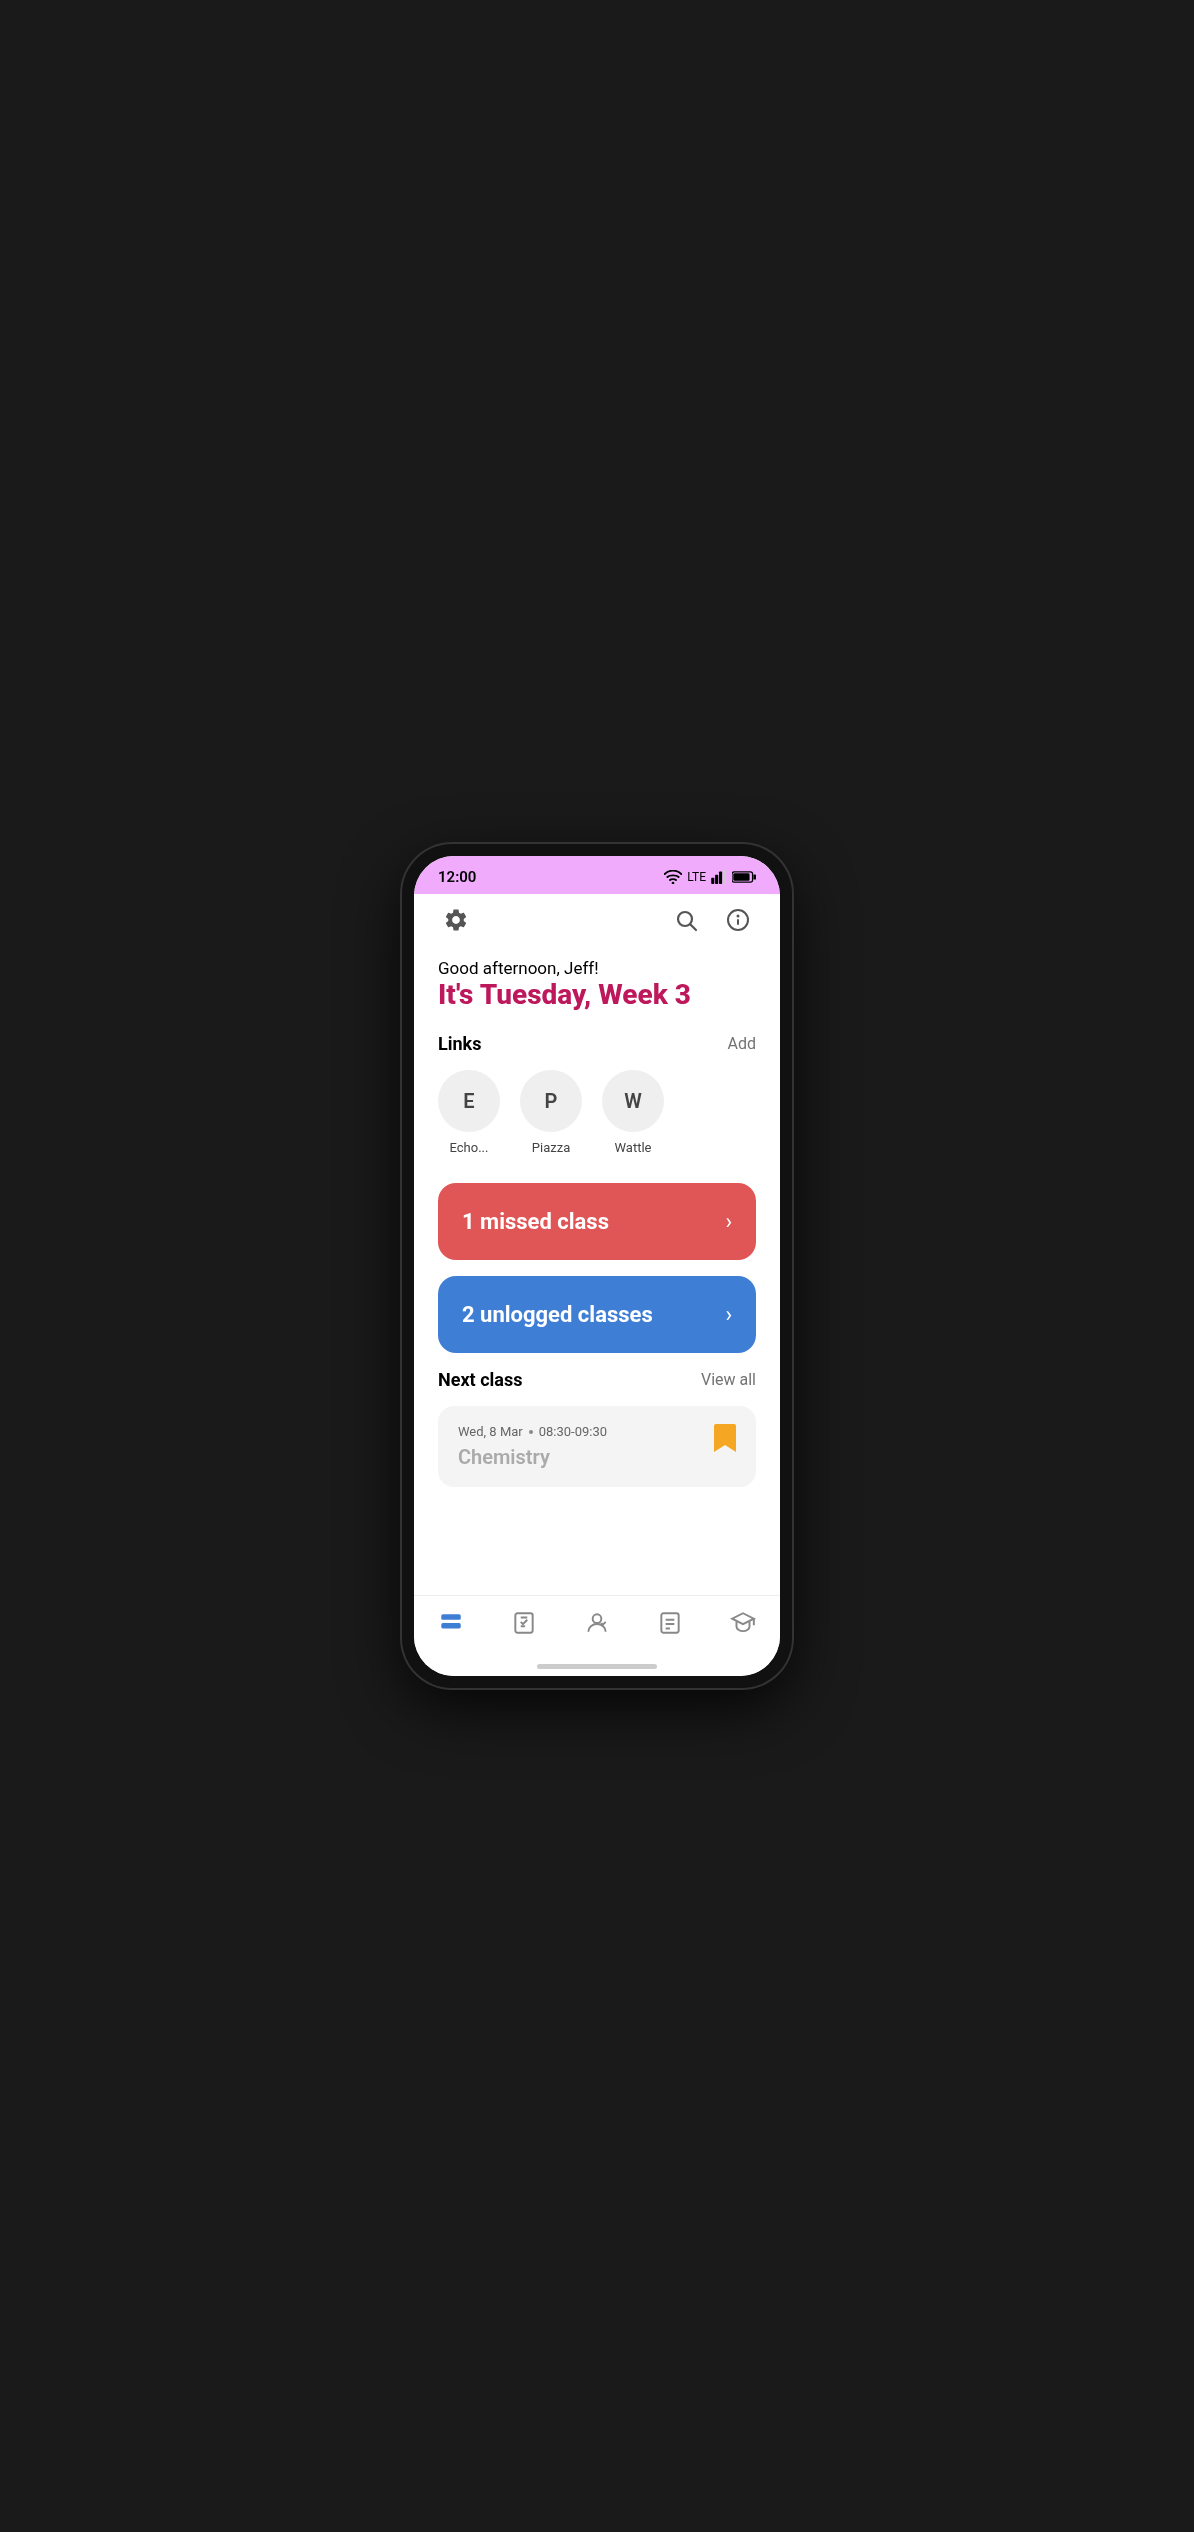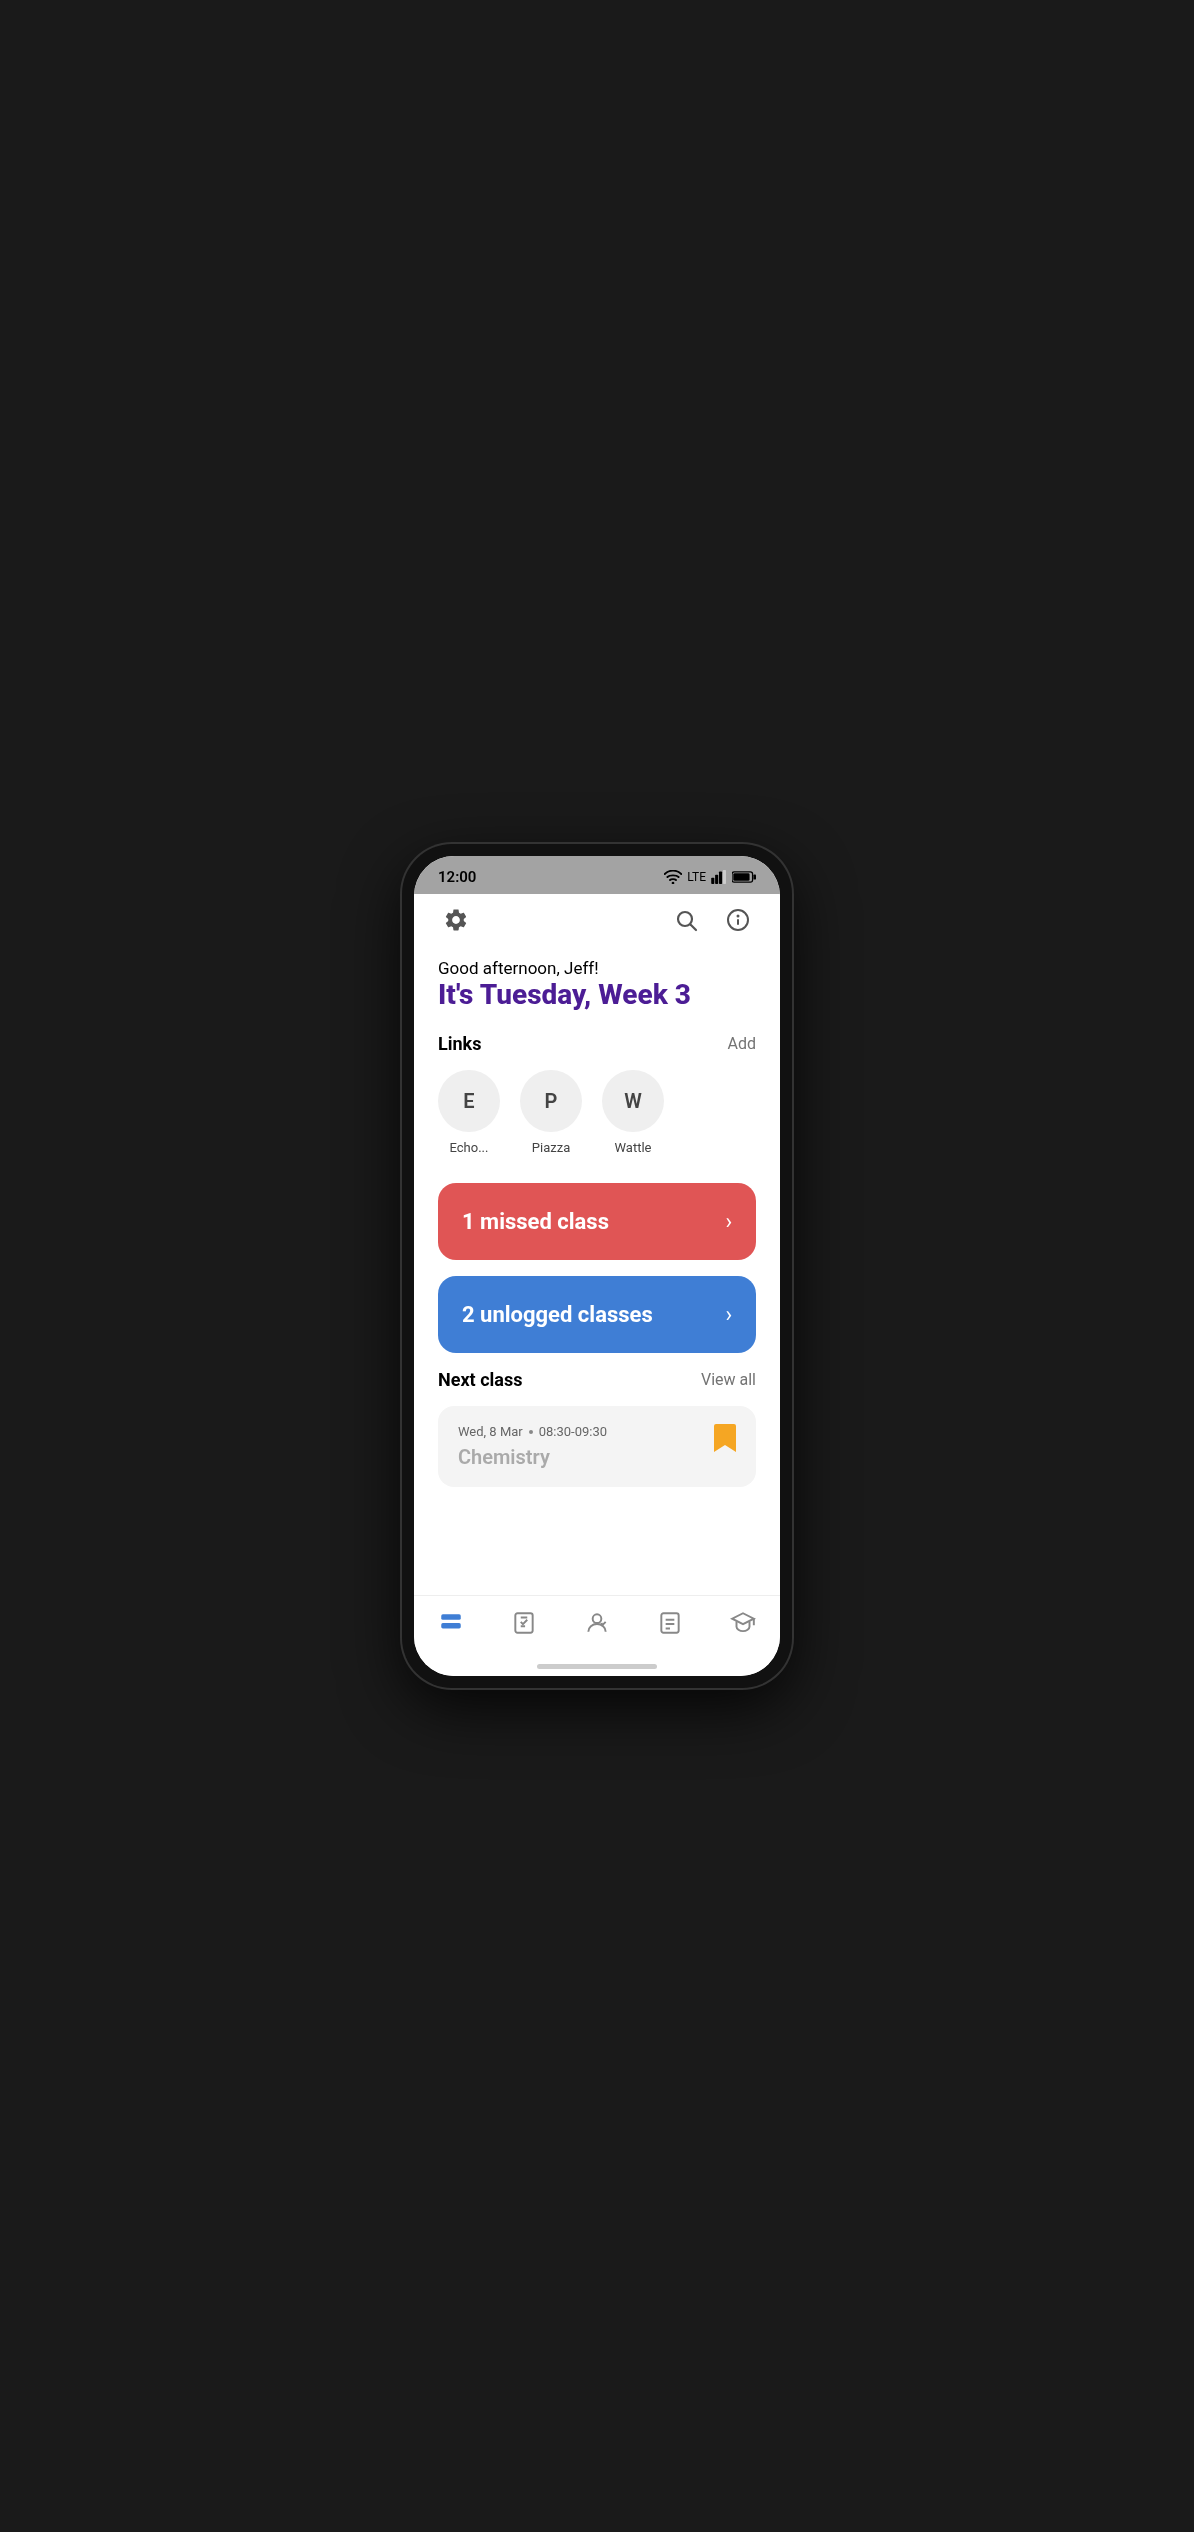--- a/index.html
+++ b/index.html
@@ -34,21 +34,21 @@
       display: flex;
       flex-direction: column;
     }
 
     
     .status-bar {
       display: flex;
       justify-content: space-between;
       align-items: center;
       padding: 12px 24px 8px;
-      background: #a3a3a3;
+      background: #f0abfc;
       flex-shrink: 0;
       gap: 41px;
     }
 
     .status-time {
       font-size: 15px;
       font-weight: 600;
       color: #000;
     }
 
@@ -102,21 +102,21 @@
     
     .greeting {
       color: #000000;
       font-size: 17px;
       margin-bottom: 0;
     }
 
     .date-heading {
       font-size: 28px;
       font-weight: 800;
-      color: #4c1d95;
+      color: #be185d;
       margin-bottom: 22px;
     }
 
     
     .class-running-badge {
       display: flex;
       align-items: center;
       justify-content: space-between;
       border: 1.5px solid #ccc;
       border-radius: 50px;

